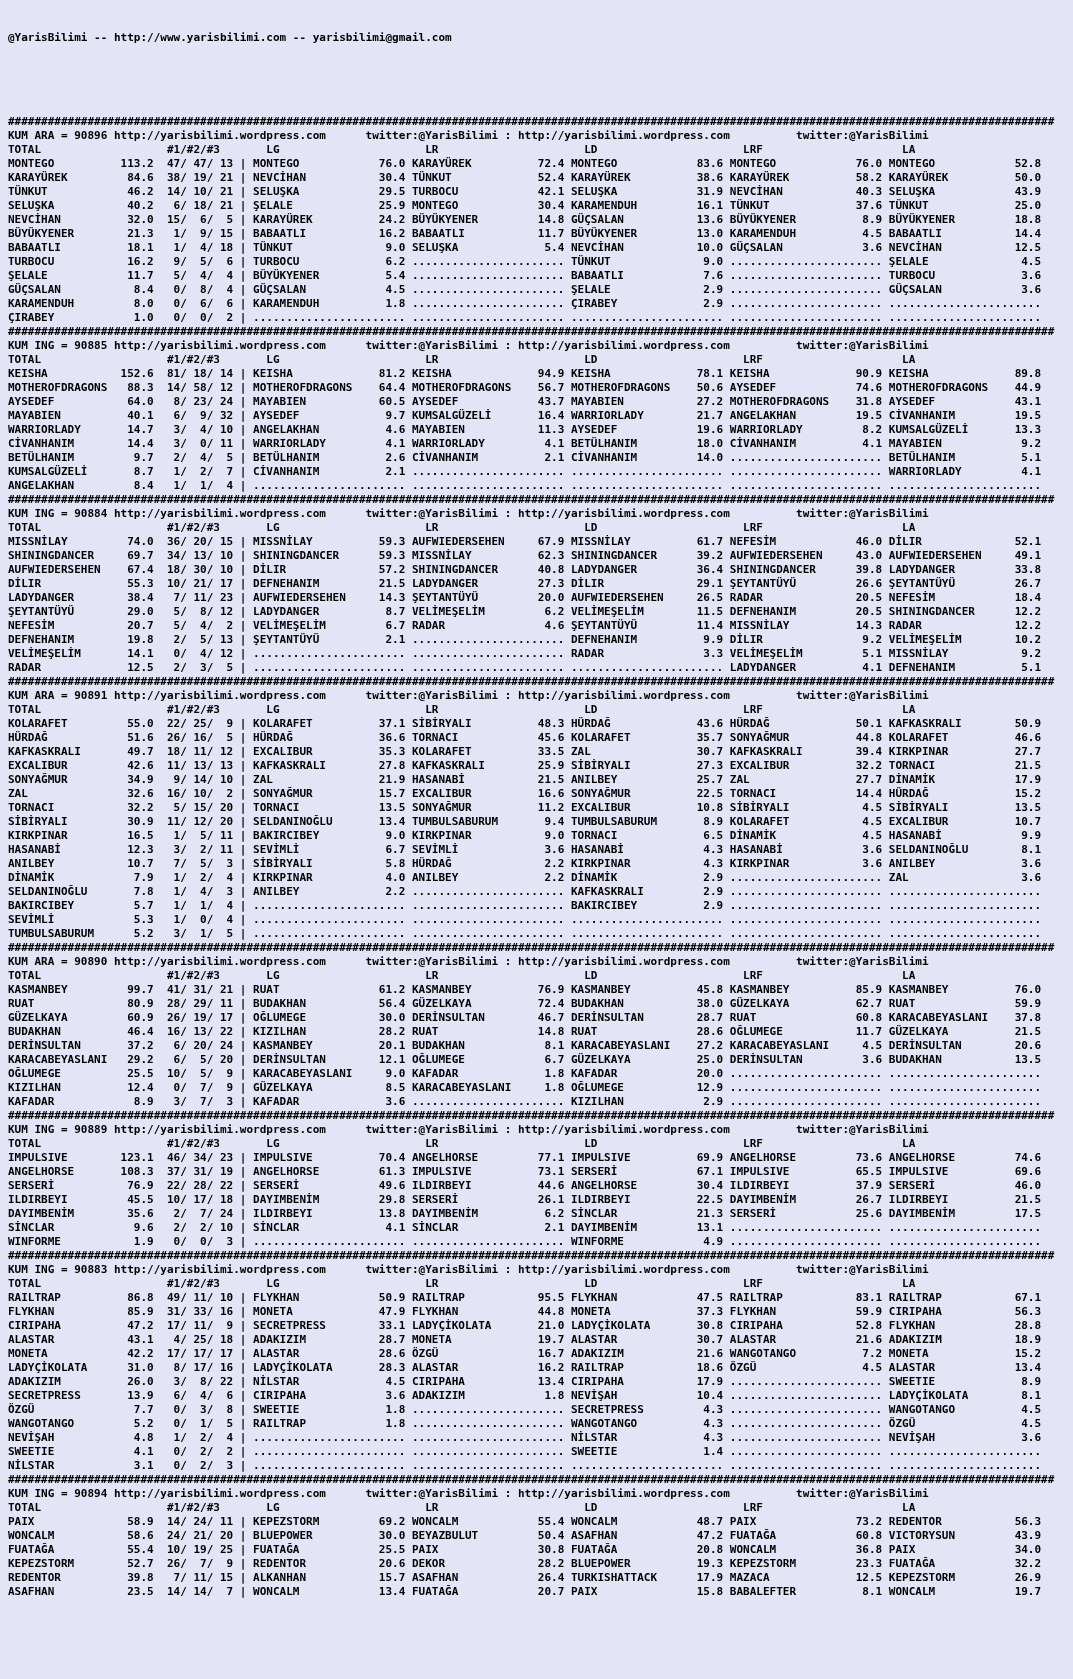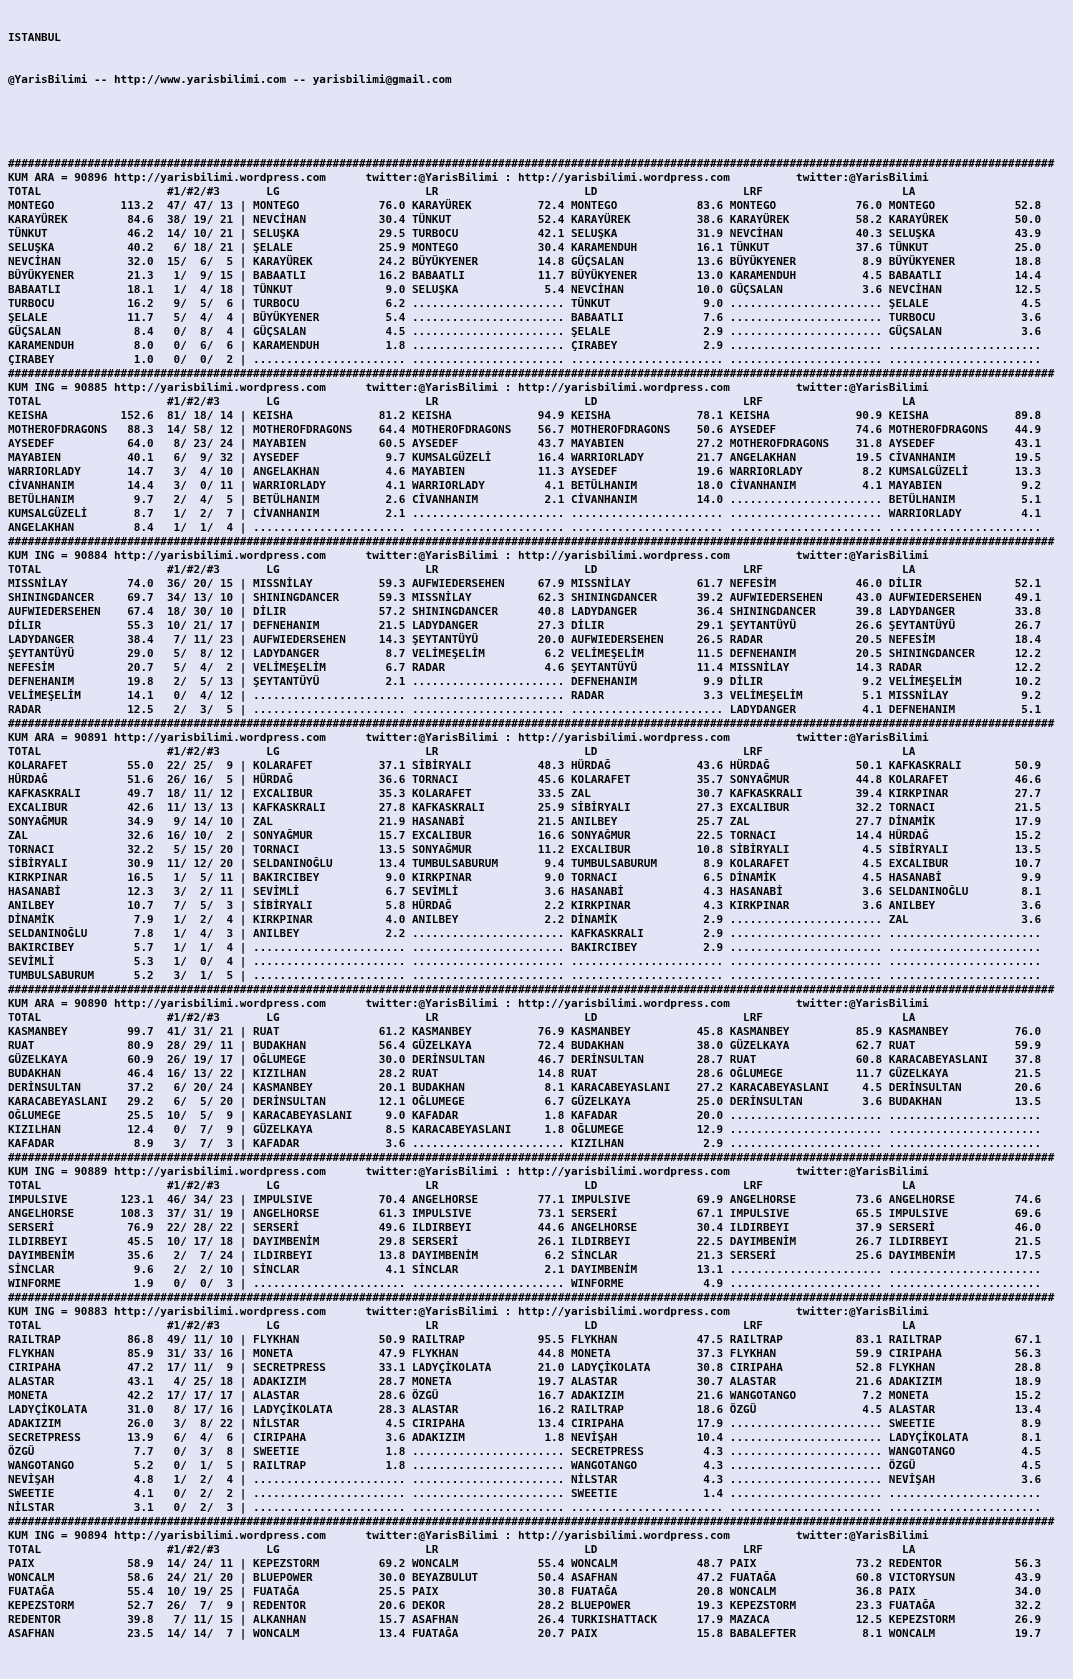--- a/index.html
+++ b/index.html
@@ -12,17 +12,16 @@
     line-height:14px;
   }
   #report{ padding:3px 0 0 8px; white-space:pre; }
   .line{ height:14px; white-space:pre; }
   .blank{ height:14px; }
 </style>
 </head>
 <body>
 
 <main id="report">
-  <div class="line">ISTANBUL</div>
   <div class="line">@YarisBilimi -- http://www.yarisbilimi.com -- yarisbilimi@gmail.com</div>
   <div class="blank"></div>
   <div id="sections"><div class="line">##############################################################################################################################################################</div><div class="line">KUM ARA = 90896 http://yarisbilimi.wordpress.com      twitter:@YarisBilimi : http://yarisbilimi.wordpress.com          twitter:@YarisBilimi</div><div class="line">TOTAL                   #1/#2/#3       LG                      LR                      LD                      LRF                     LA</div><div class="line">MONTEGO          113.2  47/ 47/ 13 | MONTEGO            76.0 KARAYÜREK          72.4 MONTEGO            83.6 MONTEGO            76.0 MONTEGO            52.8 </div><div class="line">KARAYÜREK         84.6  38/ 19/ 21 | NEVCİHAN           30.4 TÜNKUT             52.4 KARAYÜREK          38.6 KARAYÜREK          58.2 KARAYÜREK          50.0 </div><div class="line">TÜNKUT            46.2  14/ 10/ 21 | SELUŞKA            29.5 TURBOCU            42.1 SELUŞKA            31.9 NEVCİHAN           40.3 SELUŞKA            43.9 </div><div class="line">SELUŞKA           40.2   6/ 18/ 21 | ŞELALE             25.9 MONTEGO            30.4 KARAMENDUH         16.1 TÜNKUT             37.6 TÜNKUT             25.0 </div><div class="line">NEVCİHAN          32.0  15/  6/  5 | KARAYÜREK          24.2 BÜYÜKYENER         14.8 GÜÇSALAN           13.6 BÜYÜKYENER          8.9 BÜYÜKYENER         18.8 </div><div class="line">BÜYÜKYENER        21.3   1/  9/ 15 | BABAATLI           16.2 BABAATLI           11.7 BÜYÜKYENER         13.0 KARAMENDUH          4.5 BABAATLI           14.4 </div><div class="line">BABAATLI          18.1   1/  4/ 18 | TÜNKUT              9.0 SELUŞKA             5.4 NEVCİHAN           10.0 GÜÇSALAN            3.6 NEVCİHAN           12.5 </div><div class="line">TURBOCU           16.2   9/  5/  6 | TURBOCU             6.2 ....................... TÜNKUT              9.0 ....................... ŞELALE              4.5 </div><div class="line">ŞELALE            11.7   5/  4/  4 | BÜYÜKYENER          5.4 ....................... BABAATLI            7.6 ....................... TURBOCU             3.6 </div><div class="line">GÜÇSALAN           8.4   0/  8/  4 | GÜÇSALAN            4.5 ....................... ŞELALE              2.9 ....................... GÜÇSALAN            3.6 </div><div class="line">KARAMENDUH         8.0   0/  6/  6 | KARAMENDUH          1.8 ....................... ÇIRABEY             2.9 ....................... ....................... </div><div class="line">ÇIRABEY            1.0   0/  0/  2 | ....................... ....................... ....................... ....................... ....................... </div><div class="line">##############################################################################################################################################################</div><div class="line">KUM ING = 90885 http://yarisbilimi.wordpress.com      twitter:@YarisBilimi : http://yarisbilimi.wordpress.com          twitter:@YarisBilimi</div><div class="line">TOTAL                   #1/#2/#3       LG                      LR                      LD                      LRF                     LA</div><div class="line">KEISHA           152.6  81/ 18/ 14 | KEISHA             81.2 KEISHA             94.9 KEISHA             78.1 KEISHA             90.9 KEISHA             89.8 </div><div class="line">MOTHEROFDRAGONS   88.3  14/ 58/ 12 | MOTHEROFDRAGONS    64.4 MOTHEROFDRAGONS    56.7 MOTHEROFDRAGONS    50.6 AYSEDEF            74.6 MOTHEROFDRAGONS    44.9 </div><div class="line">AYSEDEF           64.0   8/ 23/ 24 | MAYABIEN           60.5 AYSEDEF            43.7 MAYABIEN           27.2 MOTHEROFDRAGONS    31.8 AYSEDEF            43.1 </div><div class="line">MAYABIEN          40.1   6/  9/ 32 | AYSEDEF             9.7 KUMSALGÜZELİ       16.4 WARRIORLADY        21.7 ANGELAKHAN         19.5 CİVANHANIM         19.5 </div><div class="line">WARRIORLADY       14.7   3/  4/ 10 | ANGELAKHAN          4.6 MAYABIEN           11.3 AYSEDEF            19.6 WARRIORLADY         8.2 KUMSALGÜZELİ       13.3 </div><div class="line">CİVANHANIM        14.4   3/  0/ 11 | WARRIORLADY         4.1 WARRIORLADY         4.1 BETÜLHANIM         18.0 CİVANHANIM          4.1 MAYABIEN            9.2 </div><div class="line">BETÜLHANIM         9.7   2/  4/  5 | BETÜLHANIM          2.6 CİVANHANIM          2.1 CİVANHANIM         14.0 ....................... BETÜLHANIM          5.1 </div><div class="line">KUMSALGÜZELİ       8.7   1/  2/  7 | CİVANHANIM          2.1 ....................... ....................... ....................... WARRIORLADY         4.1 </div><div class="line">ANGELAKHAN         8.4   1/  1/  4 | ....................... ....................... ....................... ....................... ....................... </div><div class="line">##############################################################################################################################################################</div><div class="line">KUM ING = 90884 http://yarisbilimi.wordpress.com      twitter:@YarisBilimi : http://yarisbilimi.wordpress.com          twitter:@YarisBilimi</div><div class="line">TOTAL                   #1/#2/#3       LG                      LR                      LD                      LRF                     LA</div><div class="line">MISSNİLAY         74.0  36/ 20/ 15 | MISSNİLAY          59.3 AUFWIEDERSEHEN     67.9 MISSNİLAY          61.7 NEFESİM            46.0 DİLIR              52.1 </div><div class="line">SHININGDANCER     69.7  34/ 13/ 10 | SHININGDANCER      59.3 MISSNİLAY          62.3 SHININGDANCER      39.2 AUFWIEDERSEHEN     43.0 AUFWIEDERSEHEN     49.1 </div><div class="line">AUFWIEDERSEHEN    67.4  18/ 30/ 10 | DİLIR              57.2 SHININGDANCER      40.8 LADYDANGER         36.4 SHININGDANCER      39.8 LADYDANGER         33.8 </div><div class="line">DİLIR             55.3  10/ 21/ 17 | DEFNEHANIM         21.5 LADYDANGER         27.3 DİLIR              29.1 ŞEYTANTÜYÜ         26.6 ŞEYTANTÜYÜ         26.7 </div><div class="line">LADYDANGER        38.4   7/ 11/ 23 | AUFWIEDERSEHEN     14.3 ŞEYTANTÜYÜ         20.0 AUFWIEDERSEHEN     26.5 RADAR              20.5 NEFESİM            18.4 </div><div class="line">ŞEYTANTÜYÜ        29.0   5/  8/ 12 | LADYDANGER          8.7 VELİMEŞELİM         6.2 VELİMEŞELİM        11.5 DEFNEHANIM         20.5 SHININGDANCER      12.2 </div><div class="line">NEFESİM           20.7   5/  4/  2 | VELİMEŞELİM         6.7 RADAR               4.6 ŞEYTANTÜYÜ         11.4 MISSNİLAY          14.3 RADAR              12.2 </div><div class="line">DEFNEHANIM        19.8   2/  5/ 13 | ŞEYTANTÜYÜ          2.1 ....................... DEFNEHANIM          9.9 DİLIR               9.2 VELİMEŞELİM        10.2 </div><div class="line">VELİMEŞELİM       14.1   0/  4/ 12 | ....................... ....................... RADAR               3.3 VELİMEŞELİM         5.1 MISSNİLAY           9.2 </div><div class="line">RADAR             12.5   2/  3/  5 | ....................... ....................... ....................... LADYDANGER          4.1 DEFNEHANIM          5.1 </div><div class="line">##############################################################################################################################################################</div><div class="line">KUM ARA = 90891 http://yarisbilimi.wordpress.com      twitter:@YarisBilimi : http://yarisbilimi.wordpress.com          twitter:@YarisBilimi</div><div class="line">TOTAL                   #1/#2/#3       LG                      LR                      LD                      LRF                     LA</div><div class="line">KOLARAFET         55.0  22/ 25/  9 | KOLARAFET          37.1 SİBİRYALI          48.3 HÜRDAĞ             43.6 HÜRDAĞ             50.1 KAFKASKRALI        50.9 </div><div class="line">HÜRDAĞ            51.6  26/ 16/  5 | HÜRDAĞ             36.6 TORNACI            45.6 KOLARAFET          35.7 SONYAĞMUR          44.8 KOLARAFET          46.6 </div><div class="line">KAFKASKRALI       49.7  18/ 11/ 12 | EXCALIBUR          35.3 KOLARAFET          33.5 ZAL                30.7 KAFKASKRALI        39.4 KIRKPINAR          27.7 </div><div class="line">EXCALIBUR         42.6  11/ 13/ 13 | KAFKASKRALI        27.8 KAFKASKRALI        25.9 SİBİRYALI          27.3 EXCALIBUR          32.2 TORNACI            21.5 </div><div class="line">SONYAĞMUR         34.9   9/ 14/ 10 | ZAL                21.9 HASANABİ           21.5 ANILBEY            25.7 ZAL                27.7 DİNAMİK            17.9 </div><div class="line">ZAL               32.6  16/ 10/  2 | SONYAĞMUR          15.7 EXCALIBUR          16.6 SONYAĞMUR          22.5 TORNACI            14.4 HÜRDAĞ             15.2 </div><div class="line">TORNACI           32.2   5/ 15/ 20 | TORNACI            13.5 SONYAĞMUR          11.2 EXCALIBUR          10.8 SİBİRYALI           4.5 SİBİRYALI          13.5 </div><div class="line">SİBİRYALI         30.9  11/ 12/ 20 | SELDANINOĞLU       13.4 TUMBULSABURUM       9.4 TUMBULSABURUM       8.9 KOLARAFET           4.5 EXCALIBUR          10.7 </div><div class="line">KIRKPINAR         16.5   1/  5/ 11 | BAKIRCIBEY          9.0 KIRKPINAR           9.0 TORNACI             6.5 DİNAMİK             4.5 HASANABİ            9.9 </div><div class="line">HASANABİ          12.3   3/  2/ 11 | SEVİMLİ             6.7 SEVİMLİ             3.6 HASANABİ            4.3 HASANABİ            3.6 SELDANINOĞLU        8.1 </div><div class="line">ANILBEY           10.7   7/  5/  3 | SİBİRYALI           5.8 HÜRDAĞ              2.2 KIRKPINAR           4.3 KIRKPINAR           3.6 ANILBEY             3.6 </div><div class="line">DİNAMİK            7.9   1/  2/  4 | KIRKPINAR           4.0 ANILBEY             2.2 DİNAMİK             2.9 ....................... ZAL                 3.6 </div><div class="line">SELDANINOĞLU       7.8   1/  4/  3 | ANILBEY             2.2 ....................... KAFKASKRALI         2.9 ....................... ....................... </div><div class="line">BAKIRCIBEY         5.7   1/  1/  4 | ....................... ....................... BAKIRCIBEY          2.9 ....................... ....................... </div><div class="line">SEVİMLİ            5.3   1/  0/  4 | ....................... ....................... ....................... ....................... ....................... </div><div class="line">TUMBULSABURUM      5.2   3/  1/  5 | ....................... ....................... ....................... ....................... ....................... </div><div class="line">##############################################################################################################################################################</div><div class="line">KUM ARA = 90890 http://yarisbilimi.wordpress.com      twitter:@YarisBilimi : http://yarisbilimi.wordpress.com          twitter:@YarisBilimi</div><div class="line">TOTAL                   #1/#2/#3       LG                      LR                      LD                      LRF                     LA</div><div class="line">KASMANBEY         99.7  41/ 31/ 21 | RUAT               61.2 KASMANBEY          76.9 KASMANBEY          45.8 KASMANBEY          85.9 KASMANBEY          76.0 </div><div class="line">RUAT              80.9  28/ 29/ 11 | BUDAKHAN           56.4 GÜZELKAYA          72.4 BUDAKHAN           38.0 GÜZELKAYA          62.7 RUAT               59.9 </div><div class="line">GÜZELKAYA         60.9  26/ 19/ 17 | OĞLUMEGE           30.0 DERİNSULTAN        46.7 DERİNSULTAN        28.7 RUAT               60.8 KARACABEYASLANI    37.8 </div><div class="line">BUDAKHAN          46.4  16/ 13/ 22 | KIZILHAN           28.2 RUAT               14.8 RUAT               28.6 OĞLUMEGE           11.7 GÜZELKAYA          21.5 </div><div class="line">DERİNSULTAN       37.2   6/ 20/ 24 | KASMANBEY          20.1 BUDAKHAN            8.1 KARACABEYASLANI    27.2 KARACABEYASLANI     4.5 DERİNSULTAN        20.6 </div><div class="line">KARACABEYASLANI   29.2   6/  5/ 20 | DERİNSULTAN        12.1 OĞLUMEGE            6.7 GÜZELKAYA          25.0 DERİNSULTAN         3.6 BUDAKHAN           13.5 </div><div class="line">OĞLUMEGE          25.5  10/  5/  9 | KARACABEYASLANI     9.0 KAFADAR             1.8 KAFADAR            20.0 ....................... ....................... </div><div class="line">KIZILHAN          12.4   0/  7/  9 | GÜZELKAYA           8.5 KARACABEYASLANI     1.8 OĞLUMEGE           12.9 ....................... ....................... </div><div class="line">KAFADAR            8.9   3/  7/  3 | KAFADAR             3.6 ....................... KIZILHAN            2.9 ....................... ....................... </div><div class="line">##############################################################################################################################################################</div><div class="line">KUM ING = 90889 http://yarisbilimi.wordpress.com      twitter:@YarisBilimi : http://yarisbilimi.wordpress.com          twitter:@YarisBilimi</div><div class="line">TOTAL                   #1/#2/#3       LG                      LR                      LD                      LRF                     LA</div><div class="line">IMPULSIVE        123.1  46/ 34/ 23 | IMPULSIVE          70.4 ANGELHORSE         77.1 IMPULSIVE          69.9 ANGELHORSE         73.6 ANGELHORSE         74.6 </div><div class="line">ANGELHORSE       108.3  37/ 31/ 19 | ANGELHORSE         61.3 IMPULSIVE          73.1 SERSERİ            67.1 IMPULSIVE          65.5 IMPULSIVE          69.6 </div><div class="line">SERSERİ           76.9  22/ 28/ 22 | SERSERİ            49.6 ILDIRBEYI          44.6 ANGELHORSE         30.4 ILDIRBEYI          37.9 SERSERİ            46.0 </div><div class="line">ILDIRBEYI         45.5  10/ 17/ 18 | DAYIMBENİM         29.8 SERSERİ            26.1 ILDIRBEYI          22.5 DAYIMBENİM         26.7 ILDIRBEYI          21.5 </div><div class="line">DAYIMBENİM        35.6   2/  7/ 24 | ILDIRBEYI          13.8 DAYIMBENİM          6.2 SİNCLAR            21.3 SERSERİ            25.6 DAYIMBENİM         17.5 </div><div class="line">SİNCLAR            9.6   2/  2/ 10 | SİNCLAR             4.1 SİNCLAR             2.1 DAYIMBENİM         13.1 ....................... ....................... </div><div class="line">WINFORME           1.9   0/  0/  3 | ....................... ....................... WINFORME            4.9 ....................... ....................... </div><div class="line">##############################################################################################################################################################</div><div class="line">KUM ING = 90883 http://yarisbilimi.wordpress.com      twitter:@YarisBilimi : http://yarisbilimi.wordpress.com          twitter:@YarisBilimi</div><div class="line">TOTAL                   #1/#2/#3       LG                      LR                      LD                      LRF                     LA</div><div class="line">RAILTRAP          86.8  49/ 11/ 10 | FLYKHAN            50.9 RAILTRAP           95.5 FLYKHAN            47.5 RAILTRAP           83.1 RAILTRAP           67.1 </div><div class="line">FLYKHAN           85.9  31/ 33/ 16 | MONETA             47.9 FLYKHAN            44.8 MONETA             37.3 FLYKHAN            59.9 CIRIPAHA           56.3 </div><div class="line">CIRIPAHA          47.2  17/ 11/  9 | SECRETPRESS        33.1 LADYÇİKOLATA       21.0 LADYÇİKOLATA       30.8 CIRIPAHA           52.8 FLYKHAN            28.8 </div><div class="line">ALASTAR           43.1   4/ 25/ 18 | ADAKIZIM           28.7 MONETA             19.7 ALASTAR            30.7 ALASTAR            21.6 ADAKIZIM           18.9 </div><div class="line">MONETA            42.2  17/ 17/ 17 | ALASTAR            28.6 ÖZGÜ               16.7 ADAKIZIM           21.6 WANGOTANGO          7.2 MONETA             15.2 </div><div class="line">LADYÇİKOLATA      31.0   8/ 17/ 16 | LADYÇİKOLATA       28.3 ALASTAR            16.2 RAILTRAP           18.6 ÖZGÜ                4.5 ALASTAR            13.4 </div><div class="line">ADAKIZIM          26.0   3/  8/ 22 | NİLSTAR             4.5 CIRIPAHA           13.4 CIRIPAHA           17.9 ....................... SWEETIE             8.9 </div><div class="line">SECRETPRESS       13.9   6/  4/  6 | CIRIPAHA            3.6 ADAKIZIM            1.8 NEVİŞAH            10.4 ....................... LADYÇİKOLATA        8.1 </div><div class="line">ÖZGÜ               7.7   0/  3/  8 | SWEETIE             1.8 ....................... SECRETPRESS         4.3 ....................... WANGOTANGO          4.5 </div><div class="line">WANGOTANGO         5.2   0/  1/  5 | RAILTRAP            1.8 ....................... WANGOTANGO          4.3 ....................... ÖZGÜ                4.5 </div><div class="line">NEVİŞAH            4.8   1/  2/  4 | ....................... ....................... NİLSTAR             4.3 ....................... NEVİŞAH             3.6 </div><div class="line">SWEETIE            4.1   0/  2/  2 | ....................... ....................... SWEETIE             1.4 ....................... ....................... </div><div class="line">NİLSTAR            3.1   0/  2/  3 | ....................... ....................... ....................... ....................... ....................... </div><div class="line">##############################################################################################################################################################</div><div class="line">KUM ING = 90894 http://yarisbilimi.wordpress.com      twitter:@YarisBilimi : http://yarisbilimi.wordpress.com          twitter:@YarisBilimi</div><div class="line">TOTAL                   #1/#2/#3       LG                      LR                      LD                      LRF                     LA</div><div class="line">PAIX              58.9  14/ 24/ 11 | KEPEZSTORM         69.2 WONCALM            55.4 WONCALM            48.7 PAIX               73.2 REDENTOR           56.3 </div><div class="line">WONCALM           58.6  24/ 21/ 20 | BLUEPOWER          30.0 BEYAZBULUT         50.4 ASAFHAN            47.2 FUATAĞA            60.8 VICTORYSUN         43.9 </div><div class="line">FUATAĞA           55.4  10/ 19/ 25 | FUATAĞA            25.5 PAIX               30.8 FUATAĞA            20.8 WONCALM            36.8 PAIX               34.0 </div><div class="line">KEPEZSTORM        52.7  26/  7/  9 | REDENTOR           20.6 DEKOR              28.2 BLUEPOWER          19.3 KEPEZSTORM         23.3 FUATAĞA            32.2 </div><div class="line">REDENTOR          39.8   7/ 11/ 15 | ALKANHAN           15.7 ASAFHAN            26.4 TURKISHATTACK      17.9 MAZACA             12.5 KEPEZSTORM         26.9 </div><div class="line">ASAFHAN           23.5  14/ 14/  7 | WONCALM            13.4 FUATAĞA            20.7 PAIX               15.8 BABALEFTER          8.1 WONCALM            19.7 </div></div>
 </main>
 
 </body></html>

